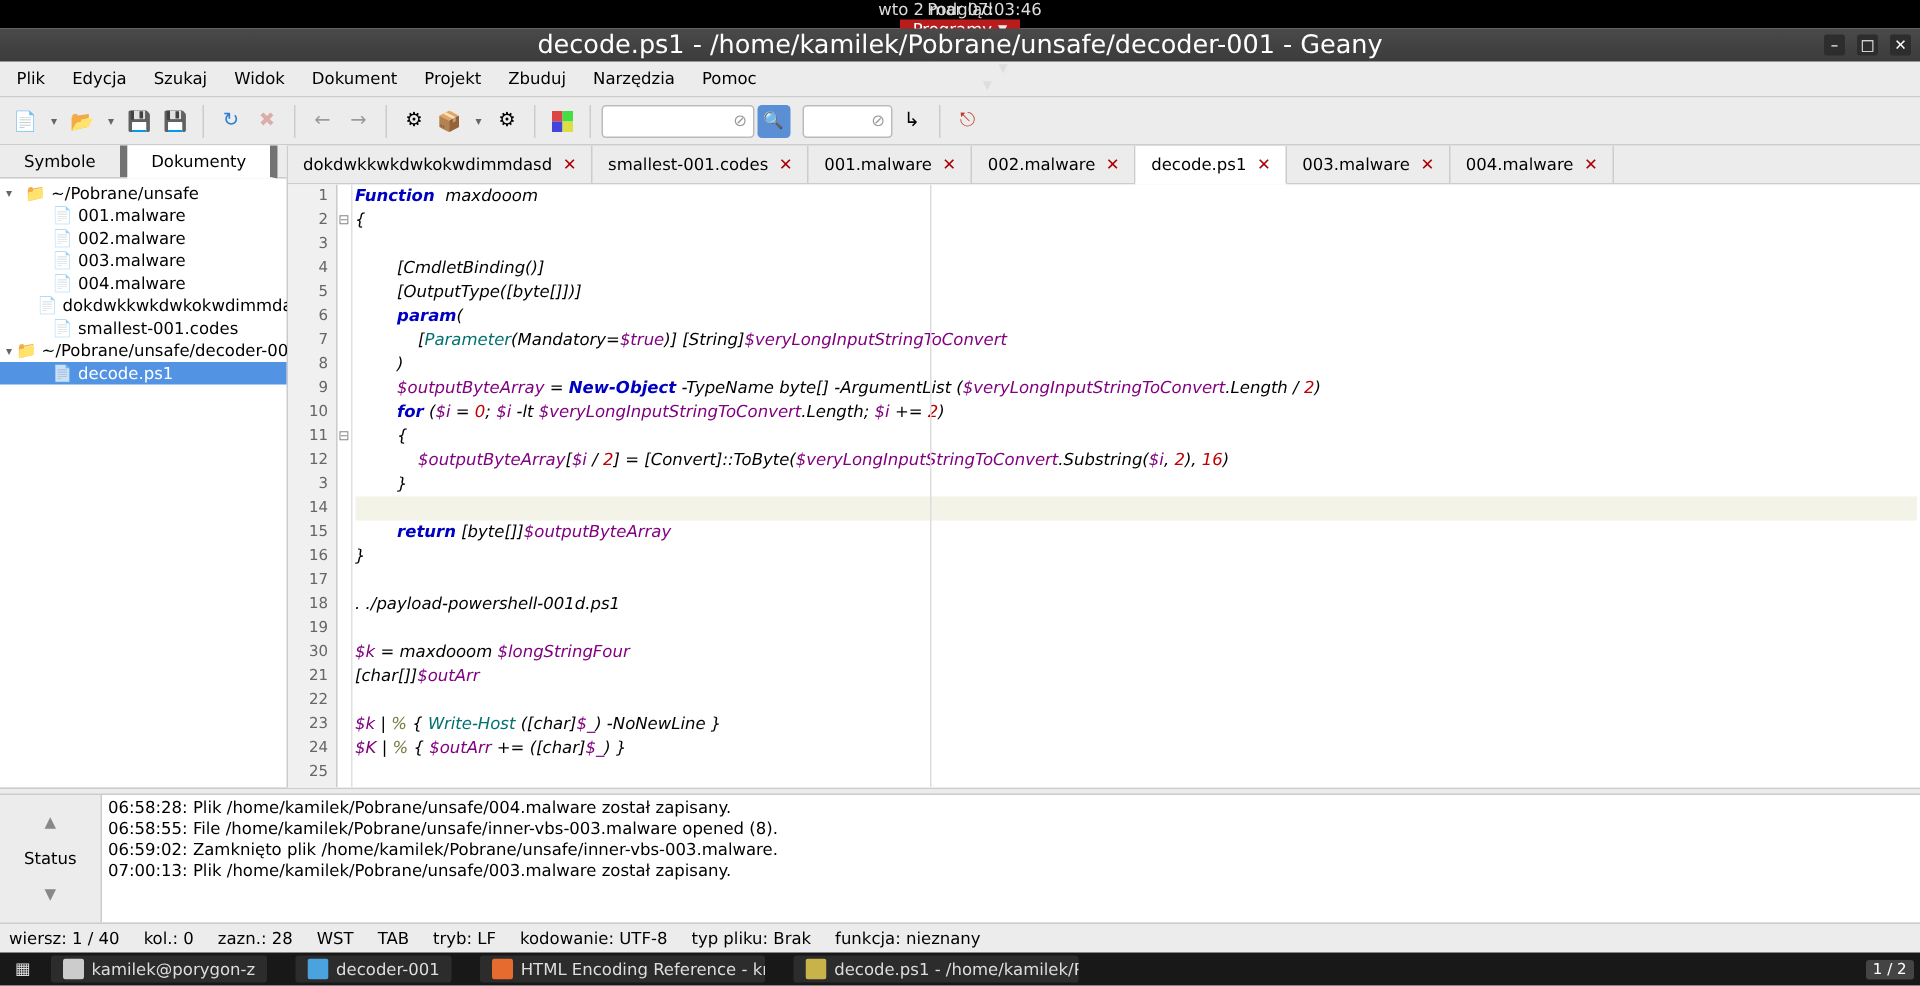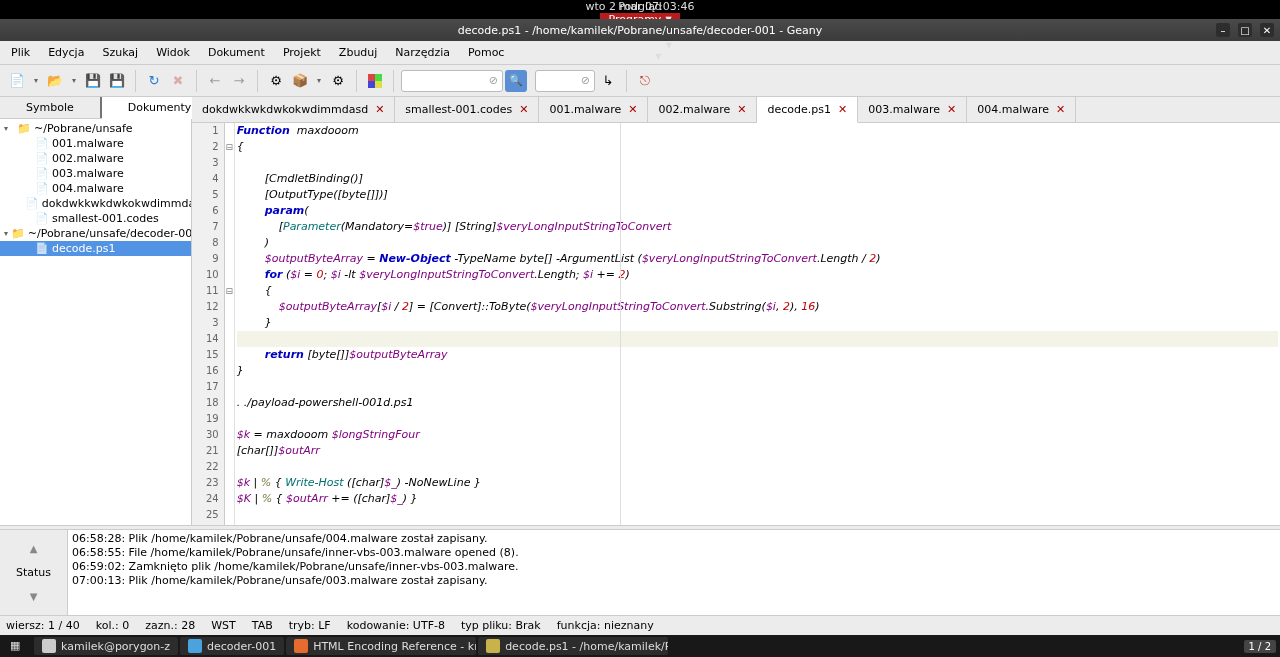--- a/index.html
+++ b/index.html
@@ -5,37 +5,37 @@
 * { margin:0; padding:0; box-sizing:border-box; font-family:"DejaVu Sans","Liberation Sans",sans-serif; font-size:11px; }
 body { width:1280px; height:657px; background:#f5f5f5; overflow:hidden; display:flex; flex-direction:column; }
 .top-panel { background:#000; color:#ddd; height:19px; display:flex; align-items:center; padding:0 6px;flex-direction:column; }
 .top-panel .tp-item { display:flex; align-items:center; gap:4px; padding:0 8px; height:100%; cursor:pointer; }
 .top-panel .tp-item.active { background:#b91c1c; color:#fff; font-weight:normal; }
 .top-panel .spacer { flex:1; }
 .top-panel .clock { position:absolute; left:50%; transform:translateX(-50%); }
 .top-panel .right { display:flex; gap:10px; padding-right:6px; }
 .tri { font-size:8px; opacity:.9; }
 .titlebar { background:linear-gradient(#4a4a4a,#3b3b3b); color:#fff; height:22px; display:flex; align-items:center; position:relative; }
-.titlebar .title { flex:1; text-align:center; font-size:11px; }
+.titlebar .title { flex:1; text-align:center; font-size:17px; }
 .titlebar .win-ctrl { position:absolute; right:6px; display:flex; gap:8px; }
 .titlebar .win-ctrl span { width:14px; height:14px; display:inline-flex; align-items:center; justify-content:center; background:#2d2d2d; border-radius:2px; cursor:pointer; font-size:10px;}
 .menubar { background:#ececec; height:24px; display:flex; align-items:center; padding:0 2px; border-bottom:1px solid #ccc; }
 .menubar .mitem { padding:3px 9px; cursor:pointer; }
 .toolbar { background:#ececec; height:32px; display:flex; align-items:center; padding:0 6px; gap:2px; border-bottom:1px solid #ccc; }
 .tb-btn { width:22px; height:22px; display:flex; align-items:center; justify-content:center; border:1px solid transparent; border-radius:3px; cursor:pointer; font-size:13px;}
 .tb-btn.dis { opacity:.35; pointer-events:none; }
 .tb-btn.small-tri { width:12px; font-size:8px; color:#666; }
 .tb-sep { width:1px; height:22px; background:#ccc; margin:0 5px; }
 .tb-search { width:102px; height:22px; border:1px solid #bbb; border-radius:3px; background:#fff; padding:0 20px 0 4px; position:relative; }
 .tb-search .clear-x { position:absolute; right:4px; top:3px; opacity:.4; font-size:11px;}
 .tb-bluebtn { width:22px; height:22px; background:#5a8fd6; border-radius:3px; display:flex; align-items:center; justify-content:center; color:#fff; cursor:pointer; }
 .mainrow { flex:1; display:flex; min-height:0; }
 .sidebar { width:192px; background:#fff; border-right:1px solid #ccc; display:flex; flex-direction:column; }
 .side-tabs { display:flex; background:#ececec; border-bottom:1px solid #ccc; }
-.side-tab { padding:4px 26px; cursor:pointer; border-right:2px solid #737373; }
+.side-tab { padding:4px 16px; cursor:pointer; border-right:5px solid #737373; }
 .side-tab.active { background:#fff; border-bottom:1px solid #fff; margin-bottom:-1px; }
 .tree { flex:1; overflow:auto; padding:2px 0; }
 .tree-row { display:flex; align-items:center; height:15px; padding:0 4px; gap:3px; cursor:pointer; white-space:nowrap; }
 .tree-row.sel { background:#5393e4; color:#fff; }
 .tree-row .tgl { width:10px; font-size:8px; color:#666; }
 .tree-row .ficon { width:14px; height:12px; display:inline-flex; align-items:center; justify-content:center; font-size:11px;}
 .editor-area { flex:1; display:flex; flex-direction:column; min-width:0; }
 .doc-tabs { background:#ececec; border-bottom:1px solid #ccc; display:flex; height:26px; }
 .doc-tab { display:flex; align-items:center; gap:7px; padding:0 10px; border-right:1px solid #ccc; cursor:pointer; white-space:nowrap; }
 .doc-tab.active { background:#fff; border-bottom:1px solid #fff; margin-bottom:-1px; }
@@ -331,21 +331,21 @@
   <span>tryb: LF</span>
   <span>kodowanie: UTF-8</span>
   <span>typ pliku: Brak</span>
   <span>funkcja: nieznany</span>
 </div>
 
 <div class="taskbar">
   <div class="task-item bare">
       <span class="ticon">▦</span>
     </div>
-  <div id="taskbar-items" style="display:flex;gap:2px;">
+  <div id="taskbar-items" style="display:flex;gap:19px;">
       <div class="task-item">
         <span class="ticon">
           <svg width="14" height="14">
             <rect width="14" height="14" rx="2" fill="#ccc"></rect>
           </svg>
         </span>
         <span>kamilek@porygon-z</span>
       </div>
       <div class="task-item">
         <span class="ticon">

